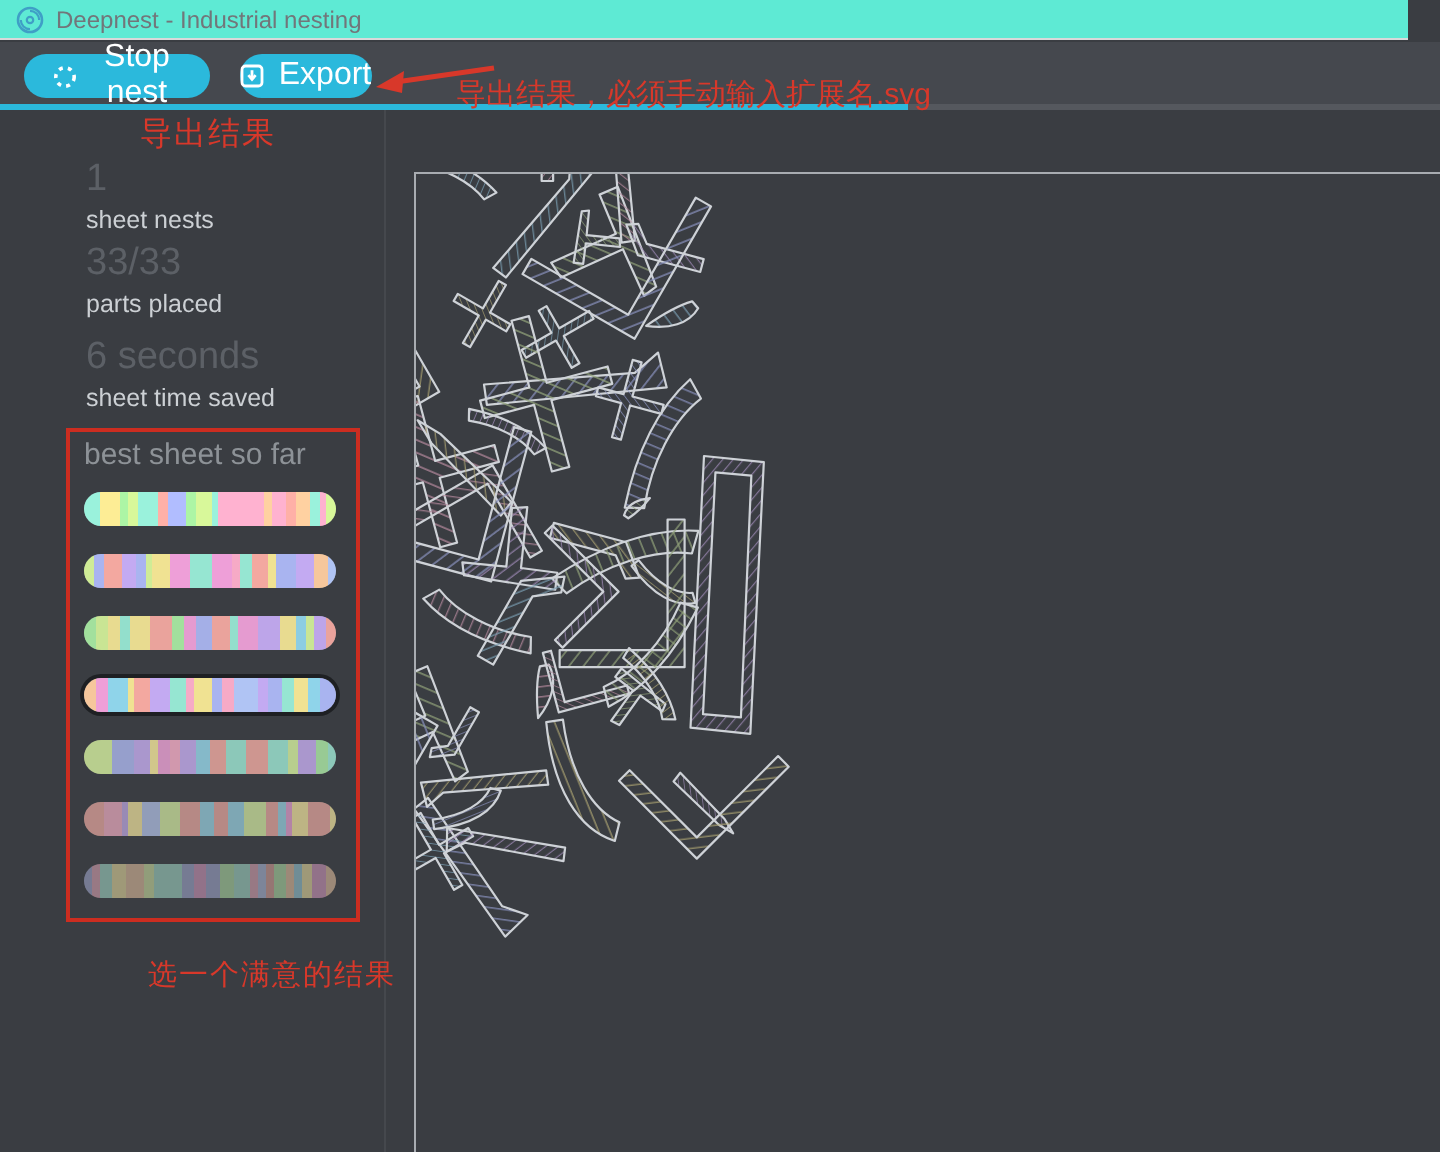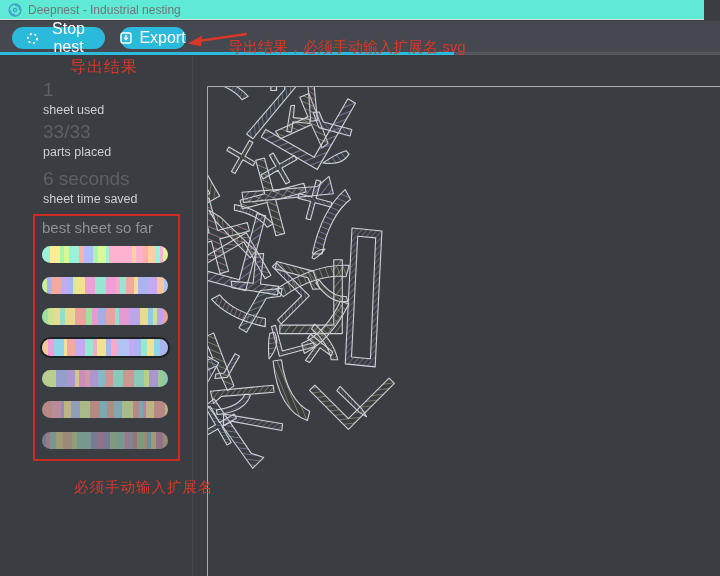--- a/index.html
+++ b/index.html
@@ -89,21 +89,21 @@
   </button>
   <div class="progress">
     <div class="progress-fill" style="width: 63%;"></div>
   </div>
 </div>
 
 <div class="divider"></div>
 
 <div class="stat" style="top:79px;">
   <div class="stat-value">1</div>
-  <div class="stat-label">sheet used</div>
+  <div class="stat-label">sheet nests</div>
 </div>
 <div class="stat" style="top:121px;">
   <div class="stat-value">33/33</div>
   <div class="stat-label">parts placed</div>
 </div>
 <div class="stat" style="top:168px;">
   <div class="stat-value">6 seconds</div>
   <div class="stat-label">sheet time saved</div>
 </div>
 
@@ -332,18 +332,18 @@
         <path d="M-3,-20 L3,-20 L3,-3 L26,-3 L26,3 L3,3 L3,24 L-3,24 L-3,3 L-26,3 L-26,-3 L-3,-3 Z" transform="translate(218.7,425.7) rotate(240) scale(0.80)" fill="url(#hatch3)" stroke="#ced2d7" stroke-width="1.38" stroke-linejoin="round"></path>
         <path d="M0,1 L52,-3 L60,-10 L63,2 L1,8 Z" transform="translate(281.5,431.5) rotate(195) scale(0.96)" fill="url(#hatch0)" stroke="#ced2d7" stroke-width="1.14" stroke-linejoin="round"></path>
         <path d="M0,0 C3,14 -5,30 -26,45 L-30,40 C-13,27 -6,13 -7,2 Z" transform="translate(307.4,420.5) rotate(120) scale(1.32)" fill="url(#hatch4)" stroke="#ced2d7" stroke-width="0.83" stroke-linejoin="round"></path>
         <path d="M0,0 L44,0 L44,6 L6,6 L6,52 L0,52 Z" transform="translate(348.4,429.3) rotate(225) scale(1.25)" fill="url(#hatch4)" stroke="#ced2d7" stroke-width="0.88" stroke-linejoin="round"></path>
       </g>
     </svg>
 </div>
 
 <div class="anno anno-stop">导出结果</div>
 <div class="anno anno-export">导出结果，必须手动输入扩展名.svg</div>
-<div class="anno anno-select">必须手动输入扩展名</div>
+<div class="anno anno-select">选一个满意的结果</div>
 <div class="anno-rect"></div>
 <svg class="arrow-svg" width="720" height="576" viewBox="0 0 720 576" style="pointer-events:none;">
   <line x1="247" y1="34" x2="198" y2="41" stroke="#d8382a" stroke-width="2.6"></line>
   <polygon points="188,43.5 202,35.5 201,46.5" fill="#d8382a"></polygon>
 </svg>
 
 </body></html>

